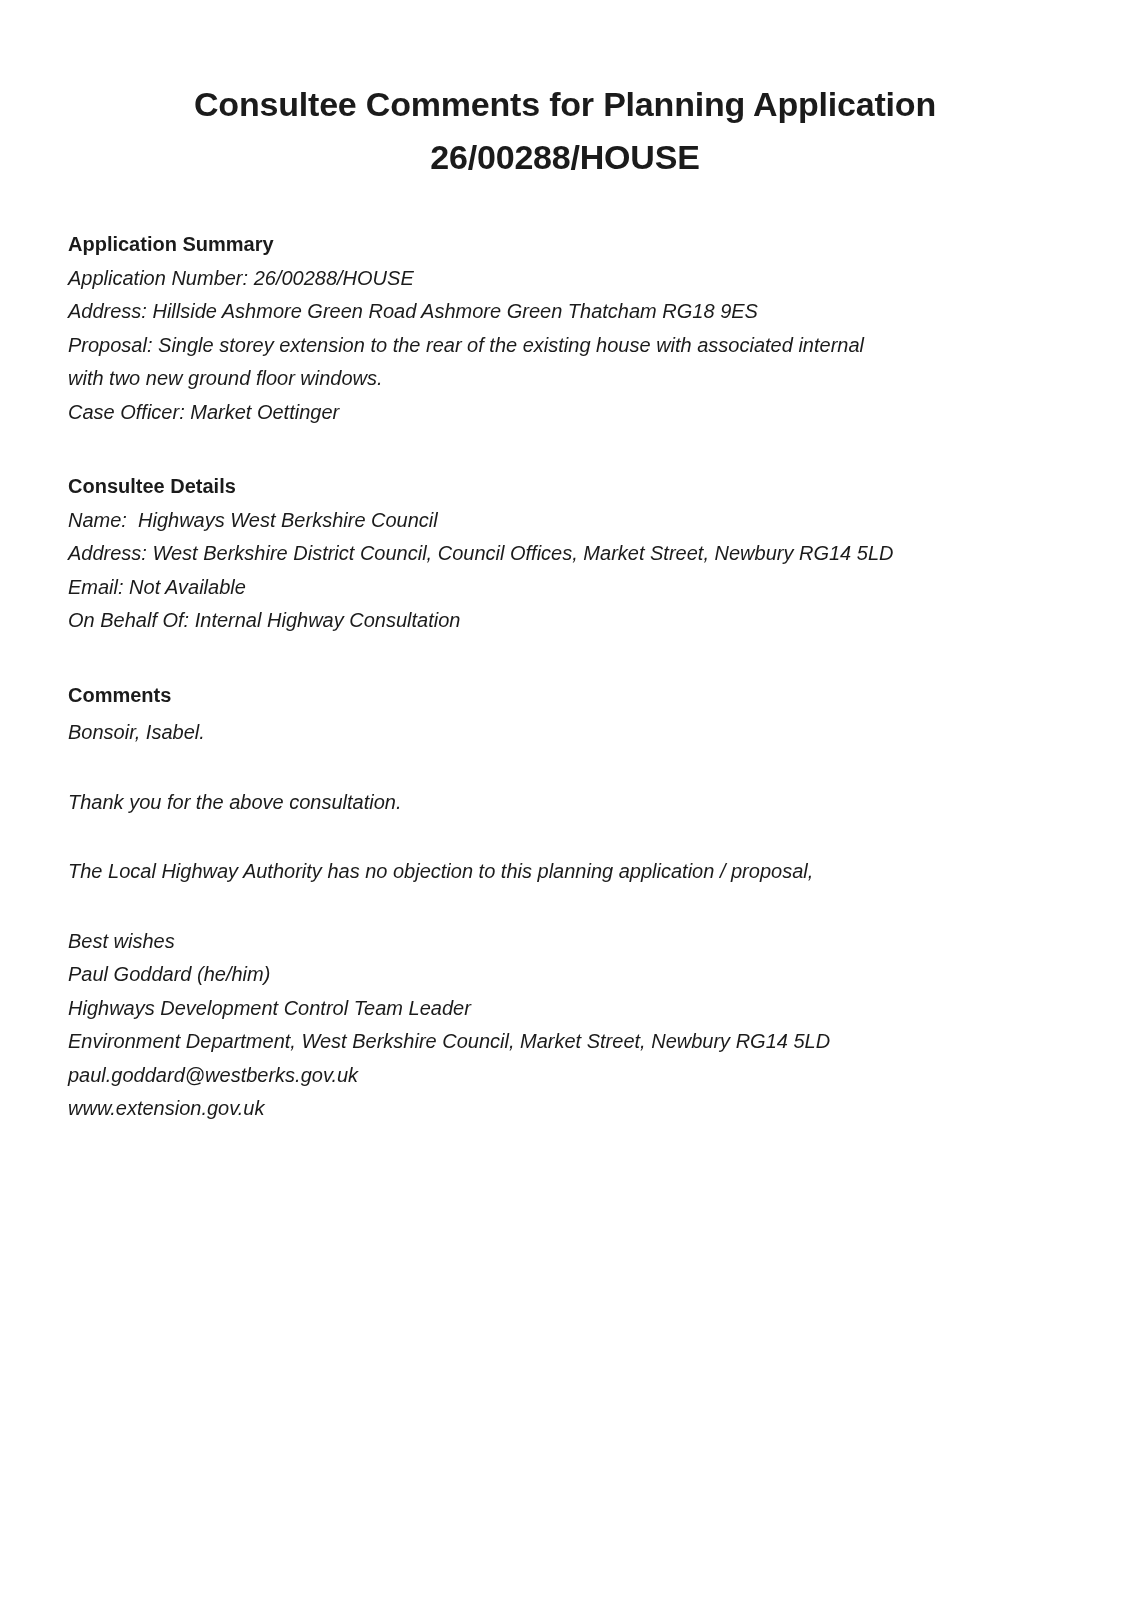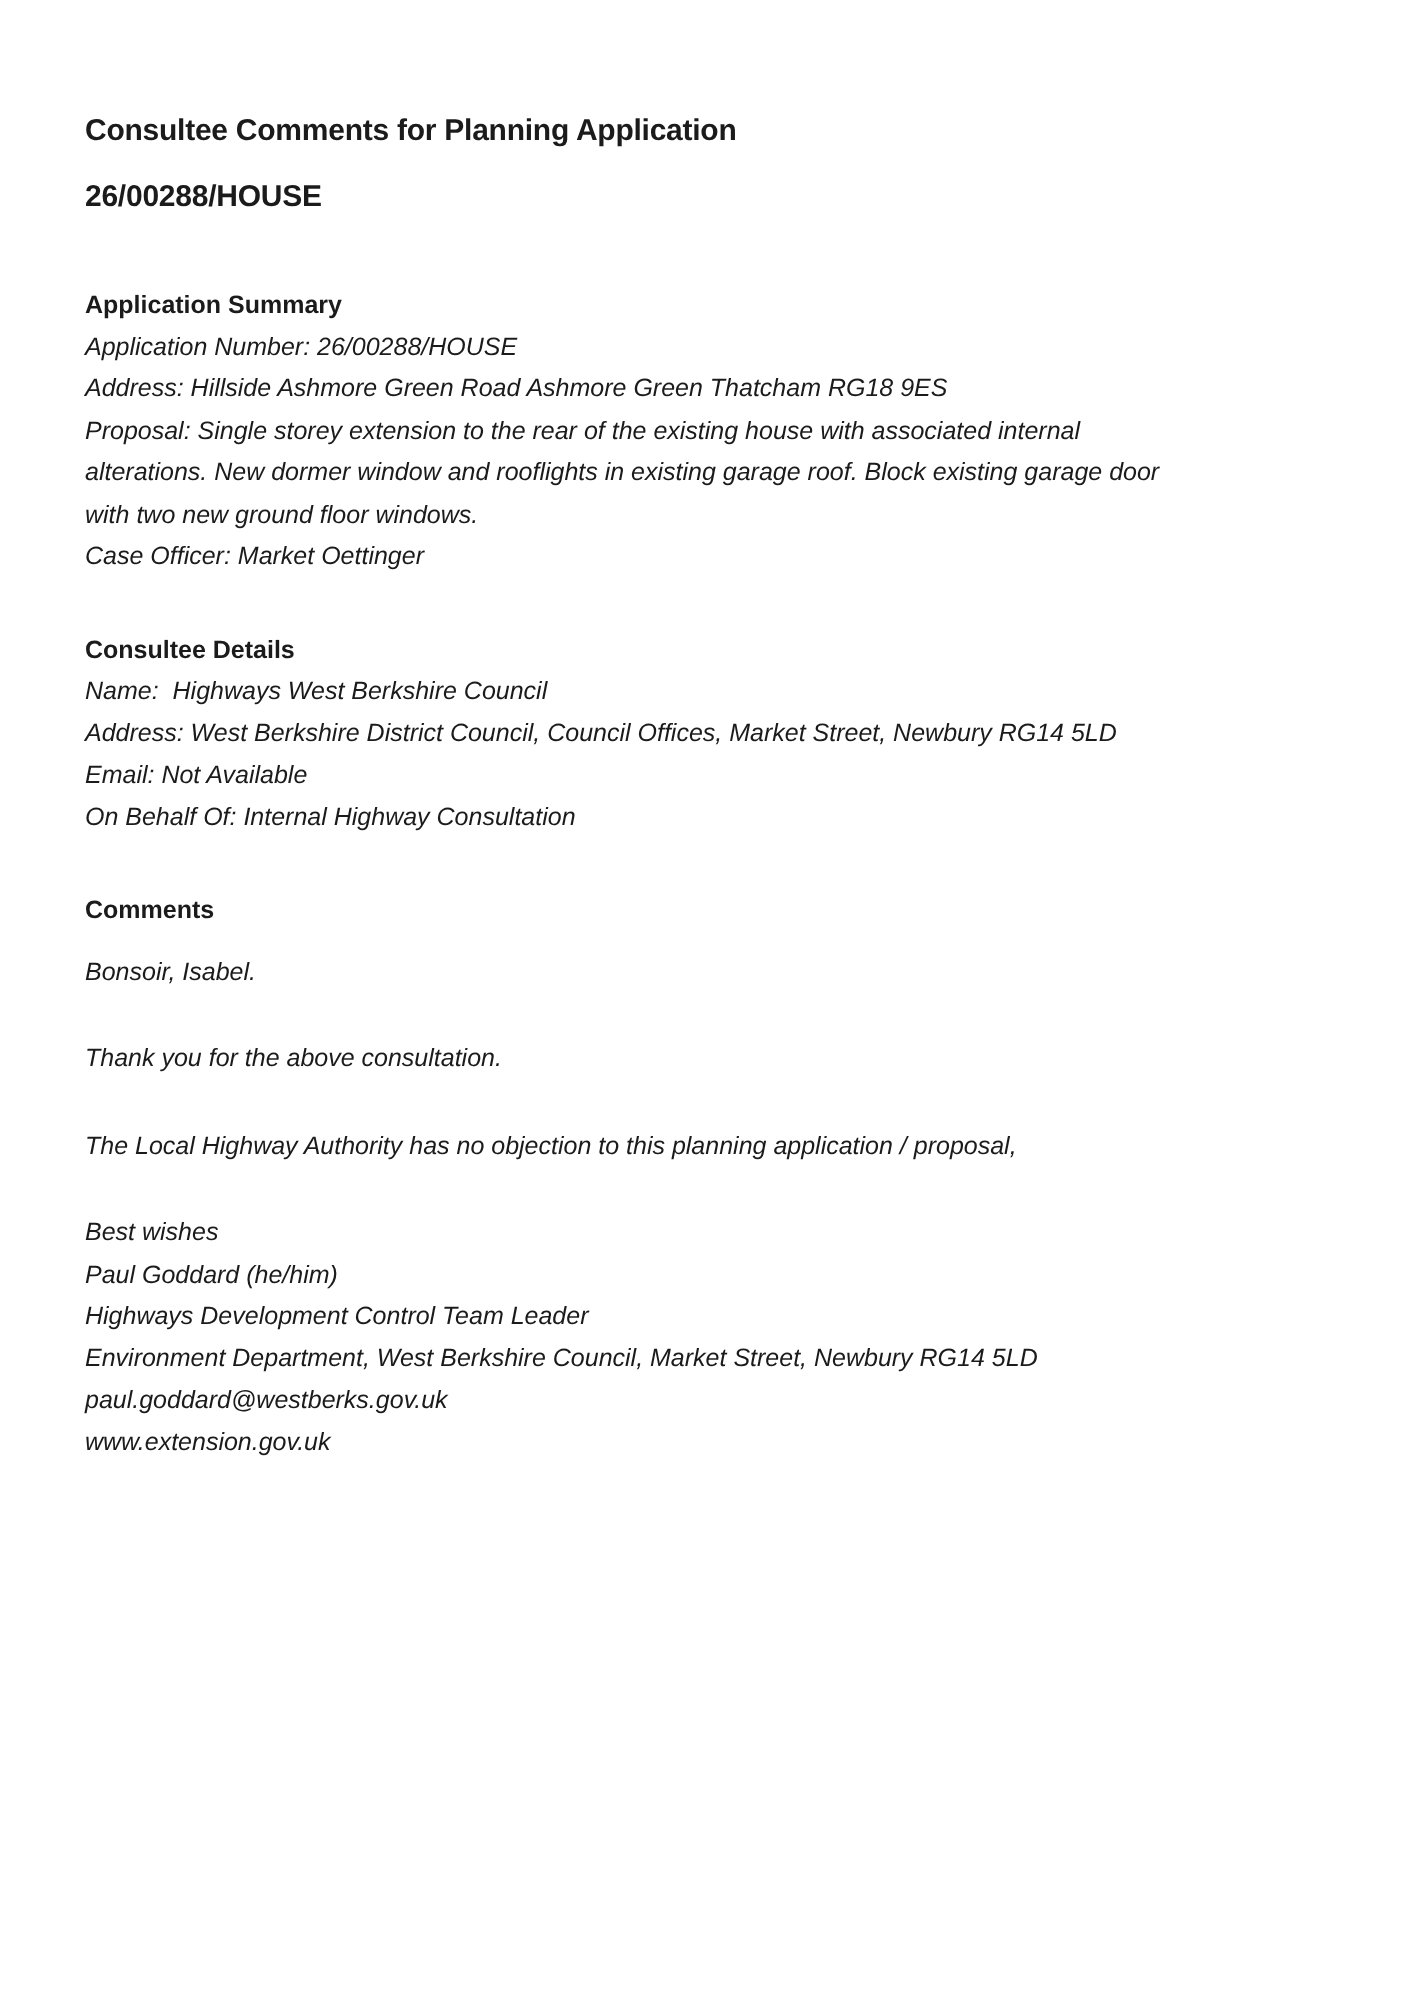--- a/index.html
+++ b/index.html
@@ -13,21 +13,22 @@
     height: 1600px;
     box-sizing: border-box;
     padding: 0 68px;
     overflow: hidden;
     background: #ffffff;
     color: #1b1b1b;
     font-family: "Liberation Sans", sans-serif;
   }
   .doc-title {
     margin: 78px 0 44px 0;
-    font-size: 24px;
+    text-align: center;
+    font-size: 34px;
     font-weight: bold;
     line-height: 53px;
     letter-spacing: -0.2px;
   }
   .section {
     margin-top: 41px;
   }
   .section.first {
     margin-top: 0;
   }
@@ -40,41 +41,40 @@
   .doc-line {
     font-size: 20px;
     line-height: 33.5px;
     white-space: pre;
     font-style: italic;
   }
   .para {
     margin-top: 36px;
   }
   .para.first {
-    margin-top: 16px;
+    margin-top: 4px;
   }
   .signature {
   }
 </style>
 </head>
 <body>
 
 <div class="page" style="color: rgb(27, 27, 27); background: rgb(255, 255, 255);">
 
   <div class="doc-title">
     <div>Consultee Comments for Planning Application</div>
     <div>26/00288/HOUSE</div>
   </div>
 
   <div class="section first">
     <div class="section-heading">Application Summary</div>
     <div class="doc-line">Application Number: 26/00288/HOUSE</div>
     <div class="doc-line">Address: Hillside Ashmore Green Road Ashmore Green Thatcham RG18 9ES</div>
     <div class="doc-line">Proposal: Single storey extension to the rear of the existing house with associated internal</div>
-    <div class="doc-line">alterations. New dormer window and rooflights in existing garage roof. Block existing garage door</div>
     <div class="doc-line">with two new ground floor windows.</div>
     <div class="doc-line">Case Officer: Market Oettinger</div>
   </div>
 
   <div class="section">
     <div class="section-heading">Consultee Details</div>
     <div class="doc-line">Name:  Highways West Berkshire Council</div>
     <div class="doc-line">Address: West Berkshire District Council, Council Offices, Market Street, Newbury RG14 5LD</div>
     <div class="doc-line">Email: Not Available</div>
     <div class="doc-line">On Behalf Of: Internal Highway Consultation</div>

